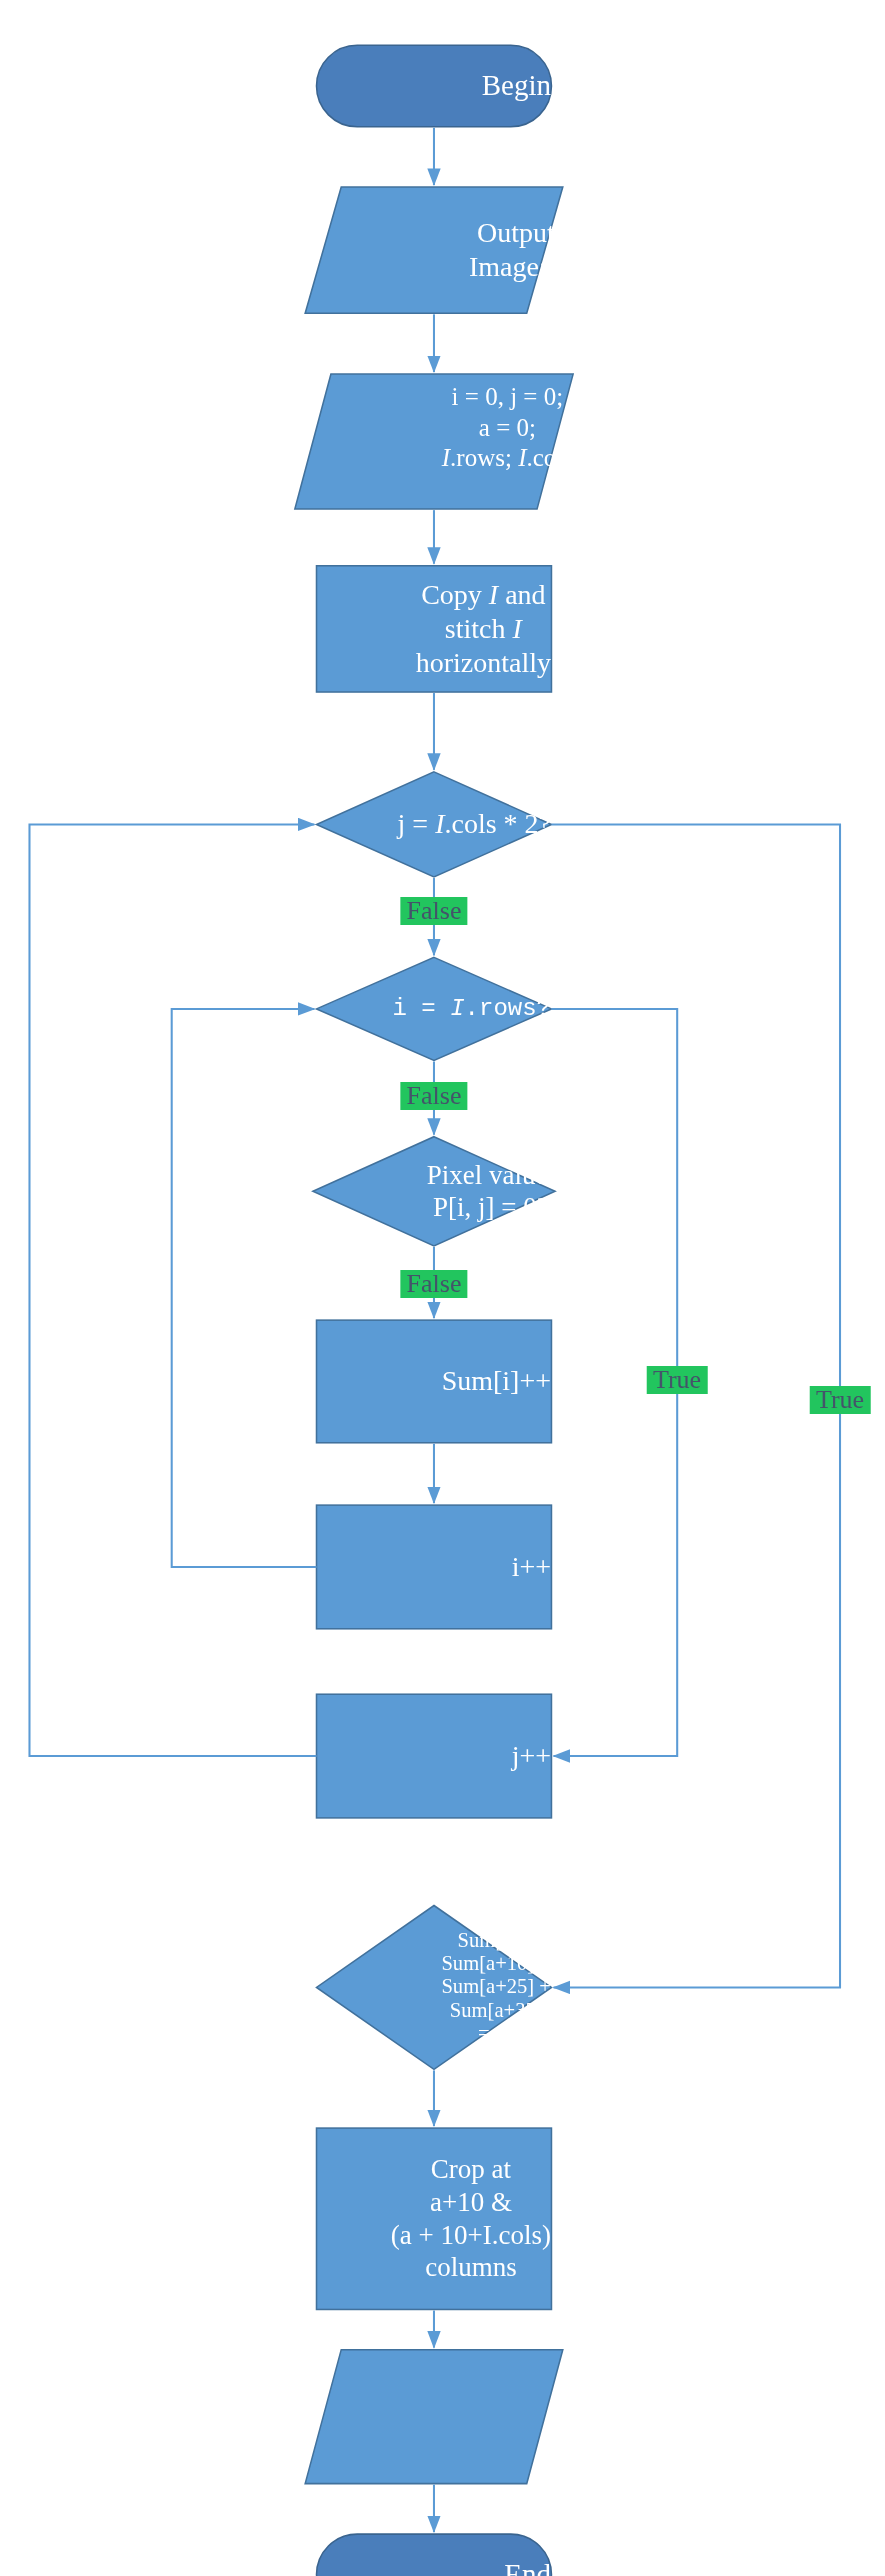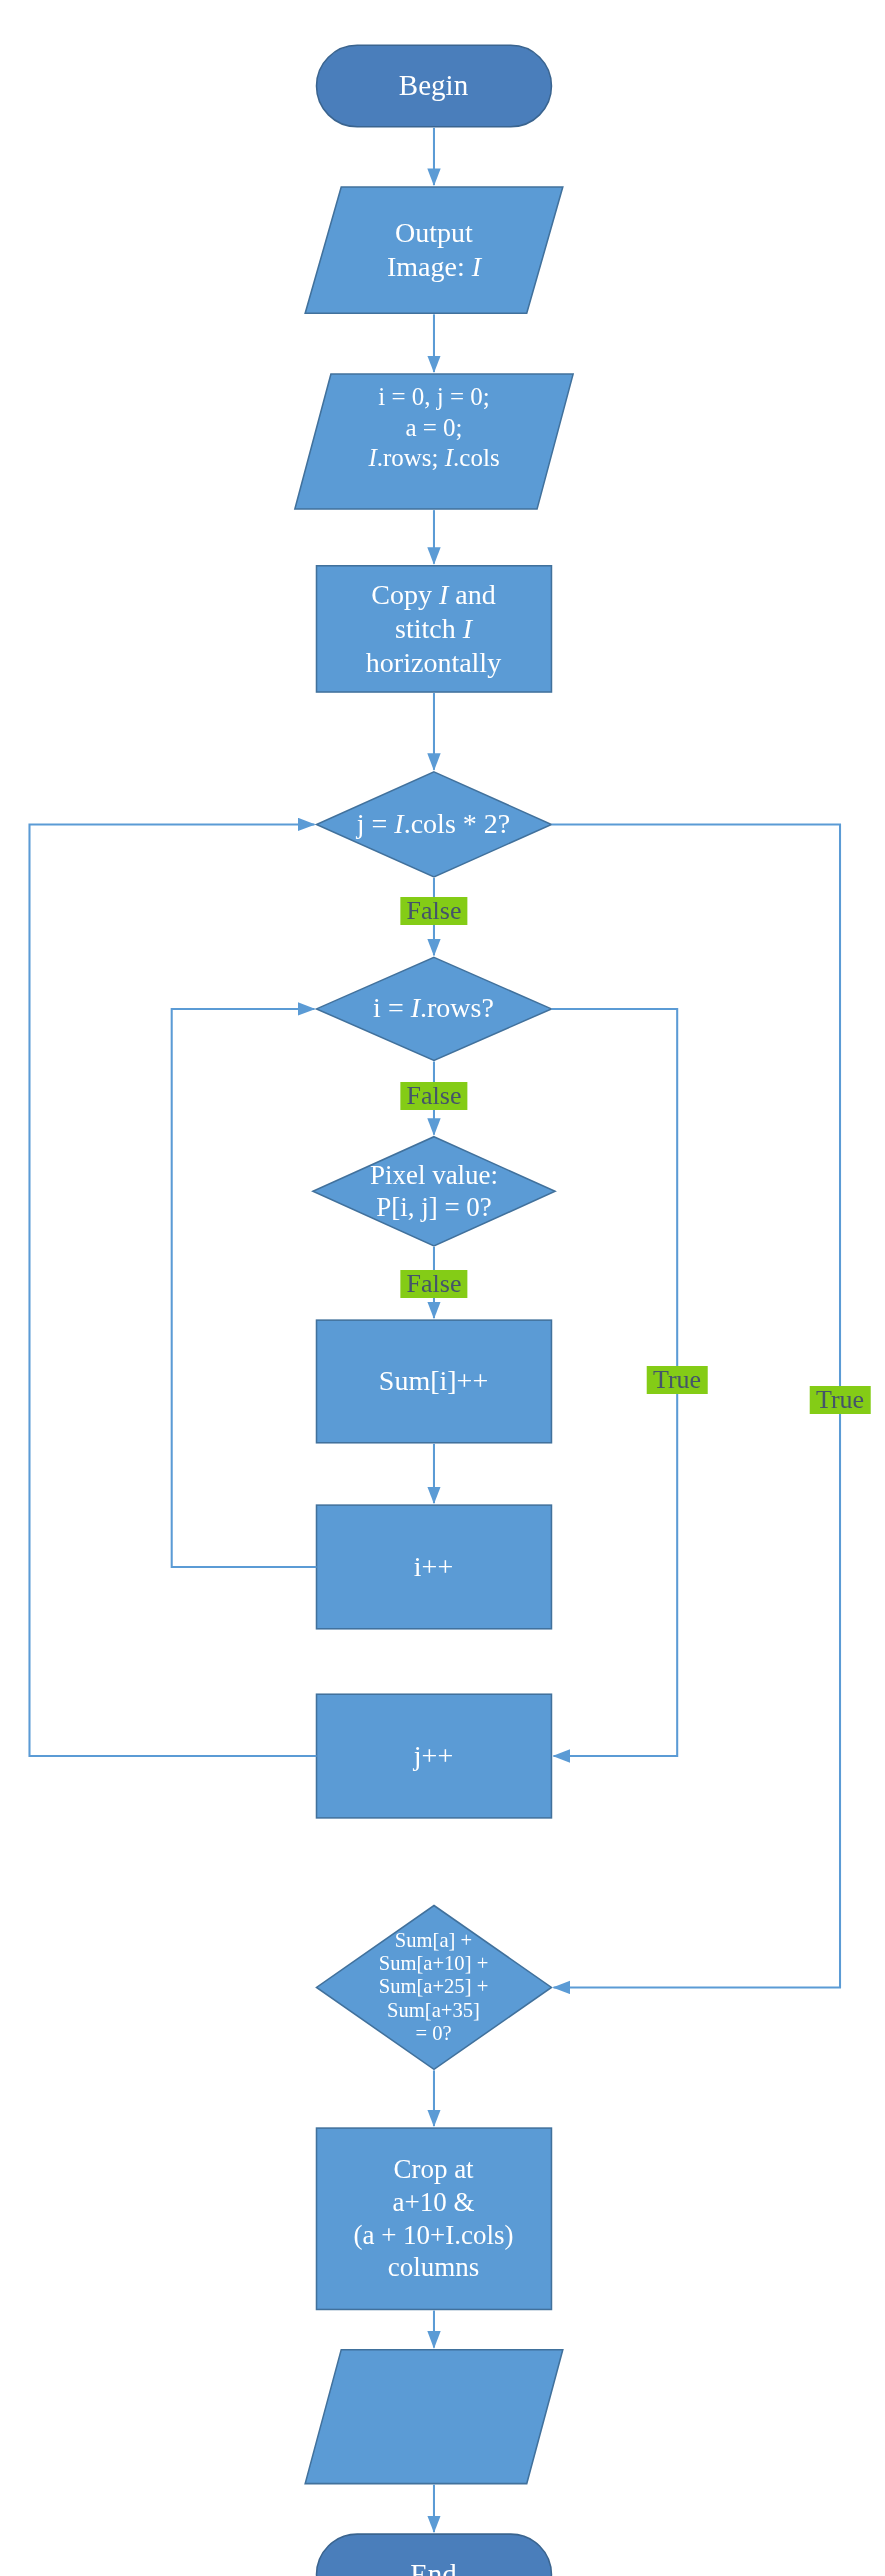--- a/index.html
+++ b/index.html
@@ -3,25 +3,25 @@
 <meta charset="utf-8">
 <style>
   * { margin:0; padding:0; box-sizing:border-box; }
   html,body { background:#ffffff; }
   .canvas {
     position:relative; width:886px; height:2631px; background:#ffffff;
     font-family:"Liberation Serif","DejaVu Serif",serif; overflow:hidden;
   }
   .layer { position:absolute; left:0; top:0; }
   .lbl {
-    position:absolute; display:flex; align-items:center; justify-content:center;
+    position:absolute; display:flex; align-items:center; justify-content:flex-end;
     text-align:center; color:#ffffff; white-space:pre-line; line-height:1.22;
   }
   .edge-lbl {
-    position:absolute; transform:translate(-50%,-50%); background:#84cc16;
+    position:absolute; transform:translate(-50%,-50%); background:#22c55e;
     color:#44546a; font-size:26px; line-height:1; padding:1px 6.2px;
   }
 </style>
 </head>
 <body>
 
 <div class="canvas">
 
   <svg class="layer" width="886" height="2631" viewBox="0 0 1719 5106">
     <defs>
@@ -72,21 +72,21 @@
   <div class="lbl" style="left:316px;top:45px;width:235px;height:81px;font-size:29px;"><span><span>Begin</span></span></div>
   <div class="lbl" style="left:305px;top:187px;width:258px;height:126px;font-size:28px;"><span><span>Output
 Image: </span><span style="font-style: italic;">I</span></span></div>
   <div class="lbl" style="left:295px;top:374px;width:278px;height:108px;font-size:25px;"><span><span>i = 0, j = 0;
 a = 0;
 </span><span style="font-style: italic;">I</span><span>.rows; </span><span style="font-style: italic;">I</span><span>.cols</span></span></div>
   <div class="lbl" style="left:316px;top:566px;width:235px;height:126px;font-size:28px;"><span><span>Copy </span><span style="font-style: italic;">I</span><span> and
 stitch </span><span style="font-style: italic;">I</span><span>
 horizontally</span></span></div>
   <div class="lbl" style="left:316px;top:772px;width:235px;height:105px;font-size:28px;"><span><span>j = </span><span style="font-style: italic;">I</span><span>.cols * 2?</span></span></div>
-  <div class="lbl" style="left:316px;top:957px;width:235px;height:103px;font-size:28px;"><span><span>i = </span><span style="font-style: italic;">I</span><span>.rows?</span></span></div>
+  <div class="lbl" style="left:316px;top:957px;width:235px;height:103px;font-size:24px;font-family:Liberation Mono, monospace;"><span><span>i = </span><span style="font-style: italic;">I</span><span>.rows?</span></span></div>
   <div class="lbl" style="left:313px;top:1137px;width:242px;height:109px;font-size:27px;line-height:1.15;"><span><span>Pixel value:
 P[i, j] = 0?</span></span></div>
   <div class="lbl" style="left:316px;top:1320px;width:235px;height:123px;font-size:28px;"><span><span>Sum[i]++</span></span></div>
   <div class="lbl" style="left:316px;top:1505px;width:235px;height:124px;font-size:28px;"><span><span>i++</span></span></div>
   <div class="lbl" style="left:316px;top:1694px;width:235px;height:124px;font-size:28px;"><span><span>j++</span></span></div>
   <div class="lbl" style="left:316px;top:1905px;width:235px;height:164px;font-size:20.6px;line-height:1.13;"><span><span>Sum[a] +
 Sum[a+10] +
 Sum[a+25] +
 Sum[a+35]
 = 0?</span></span></div>

